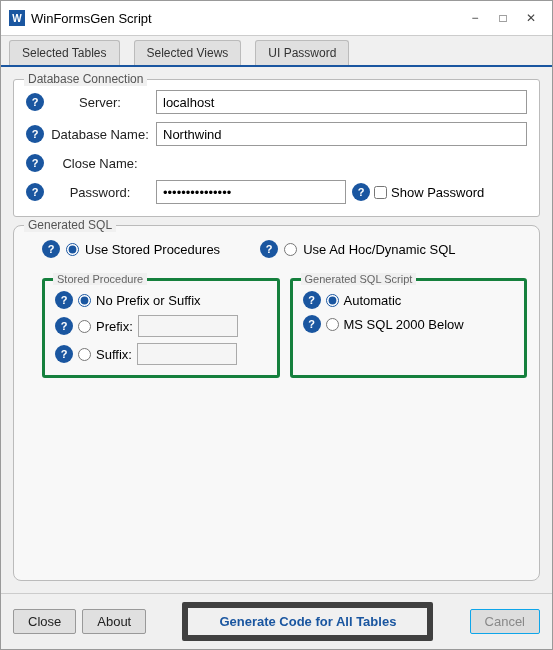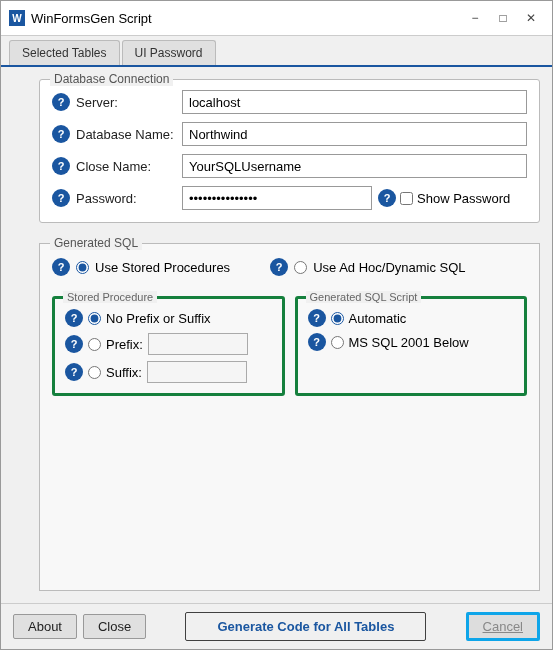--- a/index.html
+++ b/index.html
@@ -66,21 +66,21 @@
       justify-content: center;
       font-size: 12px;
       color: #444;
     }
 
     .tabs {
       display: flex;
       background: #f0f0f0;
       border-bottom: 2px solid #1a56a0;
       padding: 4px 8px 0 8px;
-      gap: 2px;
+      gap: 14px;
     }
     .tab {
       padding: 5px 12px;
       border: 1px solid #bbb;
       border-bottom: none;
       background: #e0e0e0;
       cursor: pointer;
       font-size: 12px;
       color: #333;
       border-radius: 3px 3px 0 0;
@@ -92,22 +92,21 @@
       font-weight: bold;
       border-bottom: 2px solid #fff;
       margin-bottom: -2px;
     }
 
     .content {
       flex: 1;
       padding: 12px;
       display: flex;
       flex-direction: column;
-      gap: 20px;
-      margin-left: 26px;
+      gap: 8px;
     }
 
     .group-box {
       border: 1px solid #bbb;
       border-radius: 3px;
       padding: 10px 12px 12px 12px;
       position: relative;
       background: #fff;
     }
     .group-box-label {
@@ -138,21 +137,21 @@
       font-size: 11px;
       display: flex;
       align-items: center;
       justify-content: center;
       flex-shrink: 0;
       cursor: pointer;
     }
 
     .form-label {
       min-width: 100px;
-      text-align: left;
+      text-align: center;
       font-size: 13px;
       color: #222;
     }
 
     .form-input {
       flex: 1;
       height: 24px;
       border: 1px solid #999;
       padding: 2px 6px;
       font-size: 13px;
@@ -160,22 +159,22 @@
       outline: none;
     }
     .show-password-area {
       display: flex;
       align-items: center;
       gap: 4px;
     }
 
     .generated-sql-group {
       border: 1px solid #bbb;
-      border-radius: 0;
-      padding: 10px 12px 12px 12px;
+      border-radius: 8px;
+      padding: 10px 12px 12px 28px;
       position: relative;
       flex: 1;
     }
     .generated-sql-label {
       position: absolute;
       top: -8px;
       left: 10px;
       background: #f0f0f0;
       padding: 0 4px;
       font-size: 12px;
@@ -240,37 +239,36 @@
       padding: 4px 14px;
       border: 1px solid #999;
       background: #e0e0e0;
       cursor: pointer;
       font-size: 13px;
       border-radius: 2px;
       color: #222;
     }
     .btn-primary {
       background: #f0f0f0;
-      border: 1px solid #404040;
+      border: 6px solid #404040;
       color: #1a56a0;
       font-size: 13px;
       font-weight: 600;
       padding: 6px 31px;
       cursor: pointer;
       border-radius: 2px;
     }
     .btn-cancel {
       padding: 4px 14px;
-      border: 3px solid #0ea5e9;
+      border: 1px solid #0ea5e9;
       background: #ddd;
       cursor: pointer;
       font-size: 13px;
       border-radius: 2px;
       color: #888;
-      text-decoration: underline;
     }
 
     input[type="radio"] {
       accent-color: #1a56a0;
       cursor: pointer;
     }
     input[type="checkbox"] {
       accent-color: #1a56a0;
       cursor: pointer;
     }
@@ -296,20 +294,21 @@
     </div>
     <div class="title-bar-controls">
       <button class="title-bar-btn">−</button>
       <button class="title-bar-btn">□</button>
       <button class="title-bar-btn close">✕</button>
     </div>
   </div>
 
   <div class="tabs">
     <div class="tab">Selected Tables</div>
+    <div class="tab">Selected Views</div>
     <div class="tab">UI Password</div>
   </div>
 
   <div class="content">
 
     <div class="group-box">
       <span class="group-box-label">Database Connection</span>
 
       <div class="form-row">
         <div class="help-icon">?</div>
@@ -319,21 +318,20 @@
 
       <div class="form-row">
         <div class="help-icon">?</div>
         <label class="form-label">Database Name:</label>
         <input class="form-input" type="text" value="Northwind" style="">
       </div>
 
       <div class="form-row">
         <div class="help-icon">?</div>
         <label class="form-label">Close Name:</label>
-        <input class="form-input" type="text" value="YourSQLUsername" style="">
       </div>
 
       <div class="form-row">
         <div class="help-icon">?</div>
         <label class="form-label">Password:</label>
         <input class="form-input" type="password" style="flex: 0 0 180px;" value="YourSQLPassword">
         <div class="show-password-area">
           <div class="help-icon">?</div>
           <input type="checkbox" style="">
           <span>Show Password</span>
@@ -385,33 +383,33 @@
           <span class="sub-group-label">Generated SQL Script</span>
 
           <div class="sub-radio-row">
             <div class="help-icon">?</div>
             <input type="radio" name="sql-script-type" checked="" style="">
             <span>Automatic</span>
           </div>
           <div class="sub-radio-row">
             <div class="help-icon">?</div>
             <input type="radio" name="sql-script-type" style="">
-            <span>MS SQL 2001  Below</span>
+            <span>MS SQL 2000  Below</span>
           </div>
         </div>
 
       </div>
     </div>
 
   </div>
 
   <div class="footer">
     <div class="footer-left">
+      <button class="btn">Close</button>
       <button class="btn">About</button>
-      <button class="btn">Close</button>
     </div>
     <div class="footer-center">
       <button class="btn-primary">Generate Code for All Tables</button>
     </div>
     <button class="btn-cancel">Cancel</button>
   </div>
 
 </div>
 
 </body></html>

